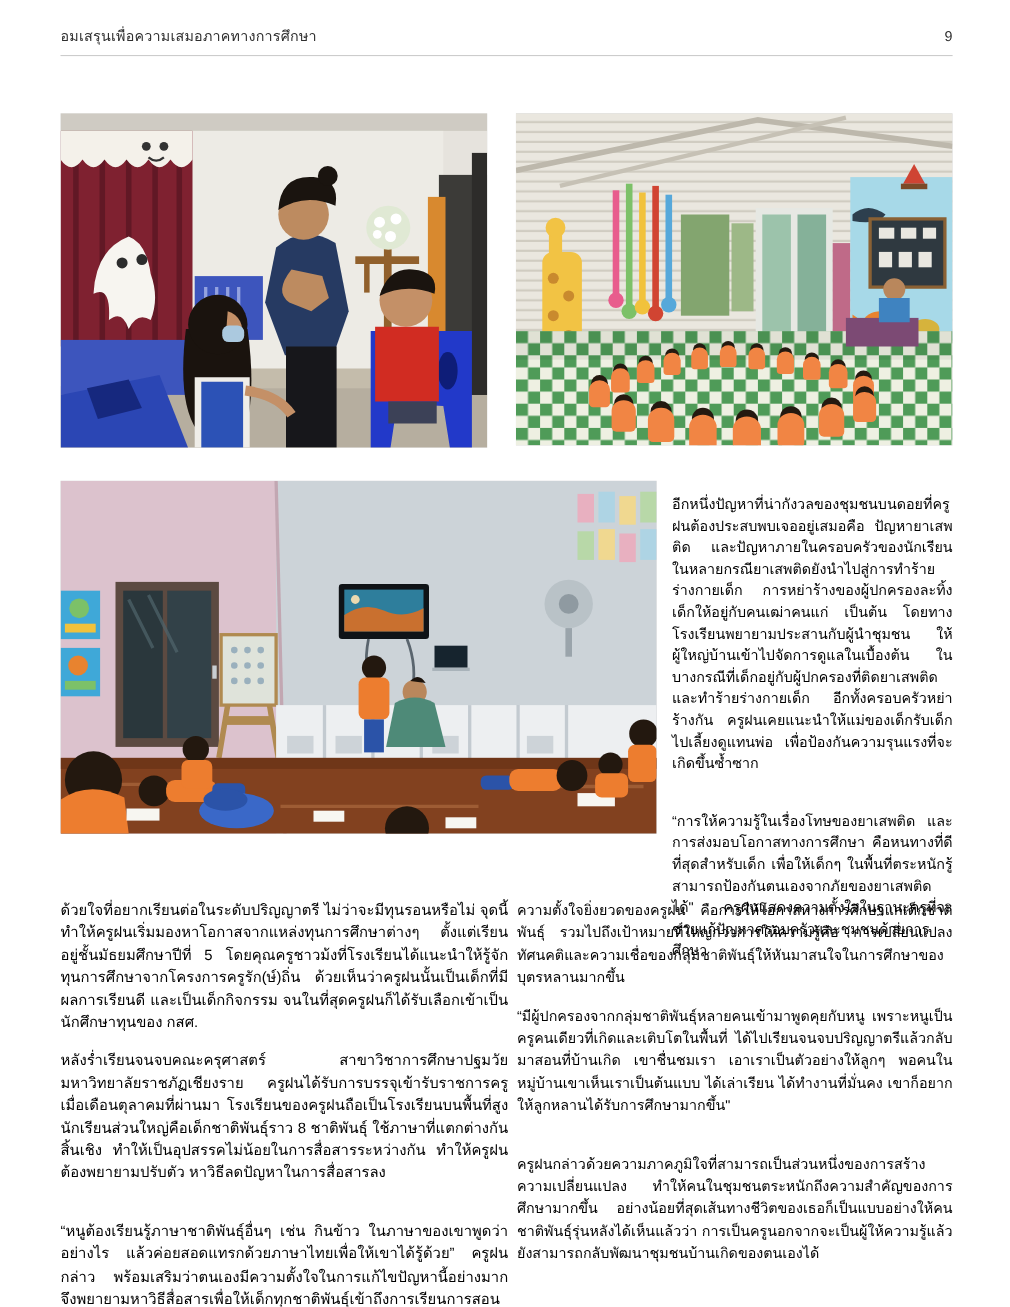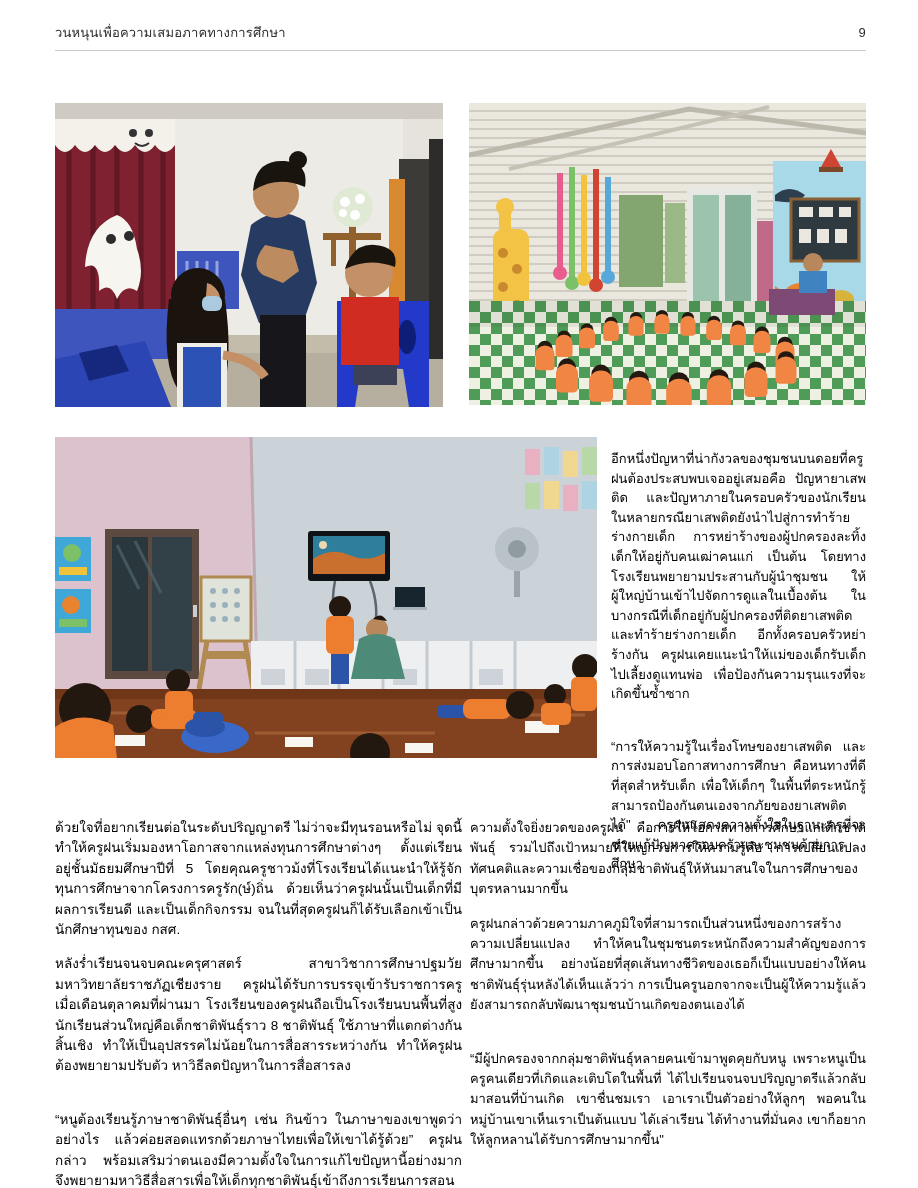--- a/index.html
+++ b/index.html
@@ -34,21 +34,21 @@
   #col-mid{left:611px;top:449px;width:255px;font-size:13px;line-height:19.6px;}
   #col-bl {left:55px; top:818px;width:407px;font-size:13.5px;line-height:20.4px;}
   #col-br {left:470px;top:818px;width:396px;font-size:13px;line-height:20.4px;}
 </style>
 </head>
 <body>
 
 <div class="page">
 
   <div class="runhead">
-    <span>วนหนุนเพื่อความเสมอภาคทางการศึกษา</span>
+    <span>อมเสรุนเพื่อความเสมอภาคทางการศึกษา</span>
     <span>9</span>
   </div>
   <div class="divider"></div>
 
   <figure id="photo1" aria-label="Teacher in navy polo with two children playing a health-check game, red stage curtain and white ghost decoration behind, blue plastic chairs">
     <svg viewBox="0 0 388 304" preserveAspectRatio="none">
       <rect width="388" height="304" fill="#e6e3dd"></rect>
       <rect width="388" height="16" fill="#cfcbc3"></rect>
       <rect x="118" y="16" width="230" height="232" fill="#edebe5"></rect>
       <rect y="248" width="388" height="56" fill="#b6ae9f"></rect>
@@ -313,17 +313,17 @@
   </div>
 
   <div class="col" id="col-bl">
     <p>ด้วยใจที่อยากเรียนต่อในระดับปริญญาตรี ไม่ว่าจะมีทุนรอนหรือไม่ จุดนี้ทำให้ครูฝนเริ่มมองหาโอกาสจากแหล่งทุนการศึกษาต่างๆ ตั้งแต่เรียนอยู่ชั้นมัธยมศึกษาปีที่ 5 โดยคุณครูชาวม้งที่โรงเรียนได้แนะนำให้รู้จักทุนการศึกษาจากโครงการครูรัก(ษ์)ถิ่น ด้วยเห็นว่าครูฝนนั้นเป็นเด็กที่มีผลการเรียนดี และเป็นเด็กกิจกรรม จนในที่สุดครูฝนก็ได้รับเลือกเข้าเป็นนักศึกษาทุนของ กสศ.</p>
     <p>หลังร่ำเรียนจนจบคณะครุศาสตร์ สาขาวิชาการศึกษาปฐมวัย มหาวิทยาลัยราชภัฏเชียงราย ครูฝนได้รับการบรรจุเข้ารับราชการครูเมื่อเดือนตุลาคมที่ผ่านมา โรงเรียนของครูฝนถือเป็นโรงเรียนบนพื้นที่สูง นักเรียนส่วนใหญ่คือเด็กชาติพันธุ์ราว 8 ชาติพันธุ์ ใช้ภาษาที่แตกต่างกันสิ้นเชิง ทำให้เป็นอุปสรรคไม่น้อยในการสื่อสารระหว่างกัน ทำให้ครูฝนต้องพยายามปรับตัว หาวิธีลดปัญหาในการสื่อสารลง</p>
     <p>“หนูต้องเรียนรู้ภาษาชาติพันธุ์อื่นๆ เช่น กินข้าว ในภาษาของเขาพูดว่าอย่างไร แล้วค่อยสอดแทรกด้วยภาษาไทยเพื่อให้เขาได้รู้ด้วย” ครูฝนกล่าว พร้อมเสริมว่าตนเองมีความตั้งใจในการแก้ไขปัญหานี้อย่างมาก จึงพยายามหาวิธีสื่อสารเพื่อให้เด็กทุกชาติพันธุ์เข้าถึงการเรียนการสอนให้ได้มากที่สุด</p>
   </div>
 
   <div class="col" id="col-br">
     <p>ความตั้งใจยิ่งยวดของครูฝน คือการให้โอกาสทางการศึกษาแก่เด็กชาติพันธุ์ รวมไปถึงเป้าหมายที่ใหญ่กว่าการให้ความรู้คือ การเปลี่ยนแปลงทัศนคติและความเชื่อของกลุ่มชาติพันธุ์ให้หันมาสนใจในการศึกษาของบุตรหลานมากขึ้น</p>
+    <p>“มีผู้ปกครองจากกลุ่มชาติพันธุ์หลายคนเข้ามาพูดคุยกับหนู เพราะหนูเป็นครูคนเดียวที่เกิดและเติบโตในพื้นที่ ได้ไปเรียนจนจบปริญญาตรีแล้วกลับมาสอนที่บ้านเกิด เขาชื่นชมเรา เอาเราเป็นตัวอย่างให้ลูกๆ พอคนในหมู่บ้านเขาเห็นเราเป็นต้นแบบ ได้เล่าเรียน ได้ทำงานที่มั่นคง เขาก็อยากให้ลูกหลานได้รับการศึกษามากขึ้น"</p>
     <p>ครูฝนกล่าวด้วยความภาคภูมิใจที่สามารถเป็นส่วนหนึ่งของการสร้างความเปลี่ยนแปลง ทำให้คนในชุมชนตระหนักถึงความสำคัญของการศึกษามากขึ้น อย่างน้อยที่สุดเส้นทางชีวิตของเธอก็เป็นแบบอย่างให้คนชาติพันธุ์รุ่นหลังได้เห็นแล้วว่า การเป็นครูนอกจากจะเป็นผู้ให้ความรู้แล้ว ยังสามารถกลับพัฒนาชุมชนบ้านเกิดของตนเองได้</p>
-    <p>“มีผู้ปกครองจากกลุ่มชาติพันธุ์หลายคนเข้ามาพูดคุยกับหนู เพราะหนูเป็นครูคนเดียวที่เกิดและเติบโตในพื้นที่ ได้ไปเรียนจนจบปริญญาตรีแล้วกลับมาสอนที่บ้านเกิด เขาชื่นชมเรา เอาเราเป็นตัวอย่างให้ลูกๆ พอคนในหมู่บ้านเขาเห็นเราเป็นต้นแบบ ได้เล่าเรียน ได้ทำงานที่มั่นคง เขาก็อยากให้ลูกหลานได้รับการศึกษามากขึ้น"</p>
   </div>
 
 </div>
 
 </body></html>

